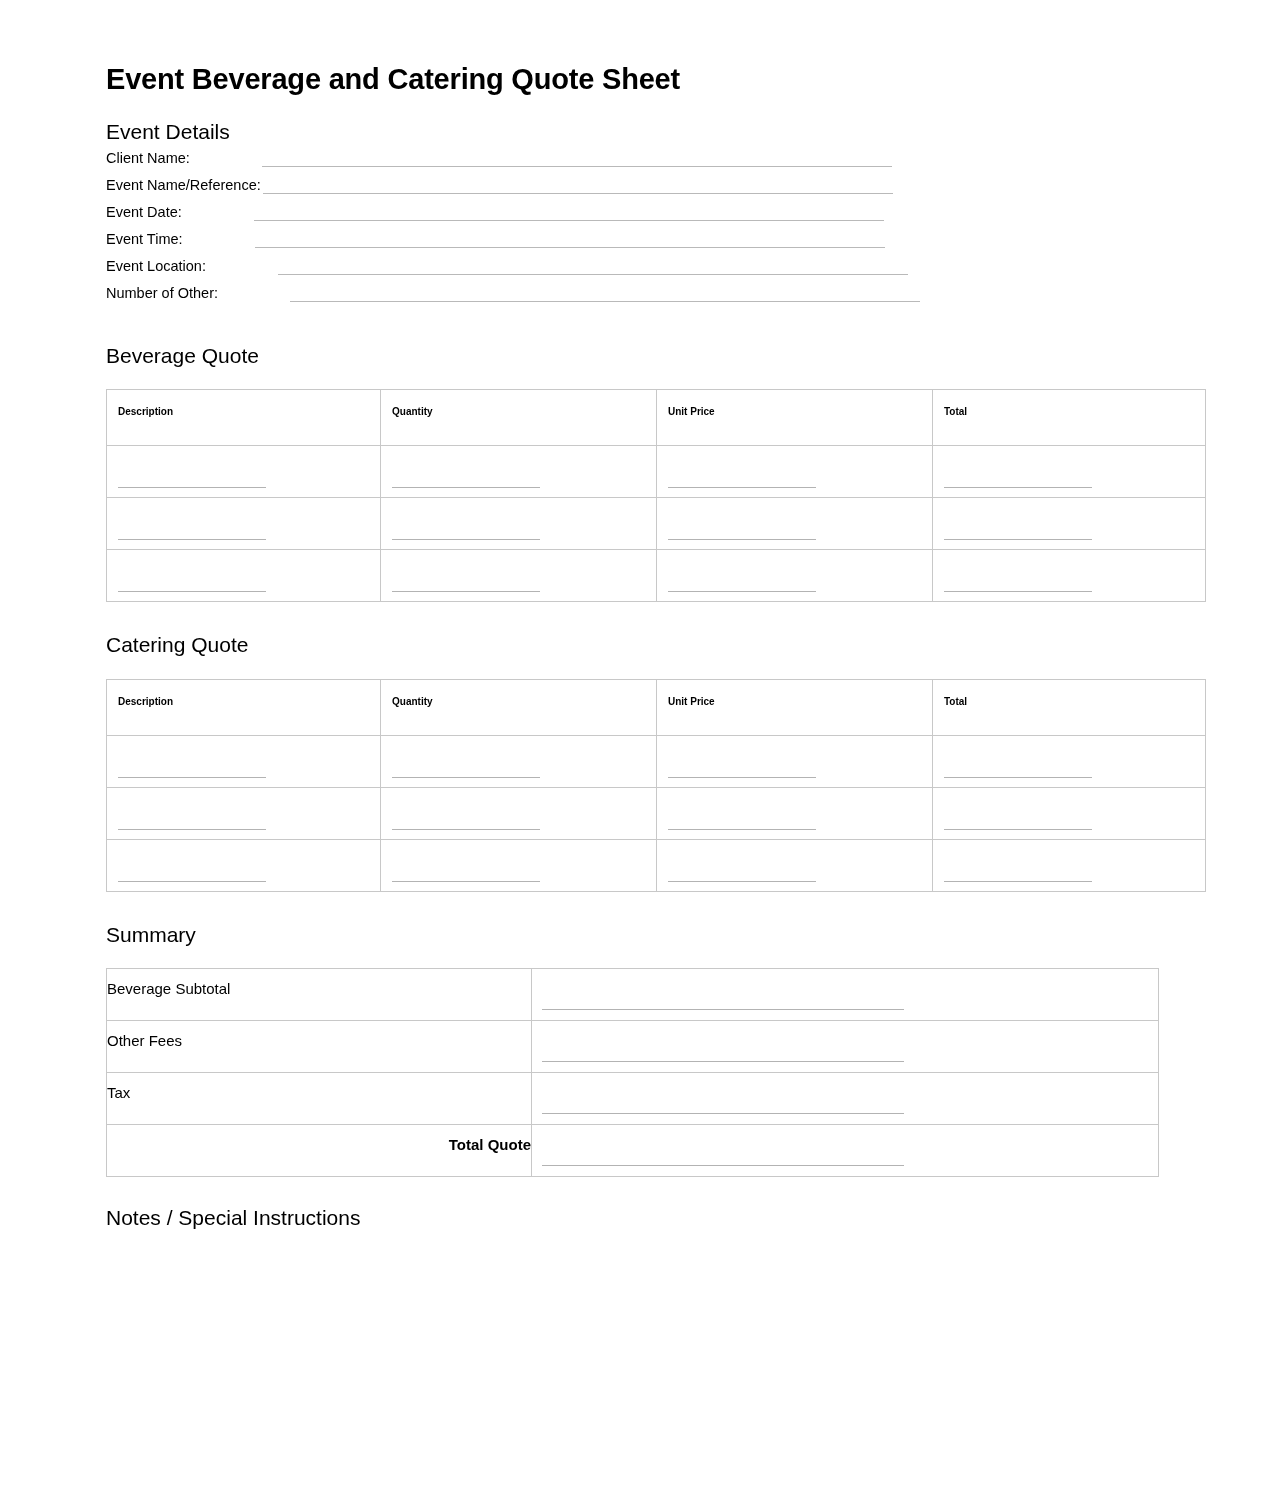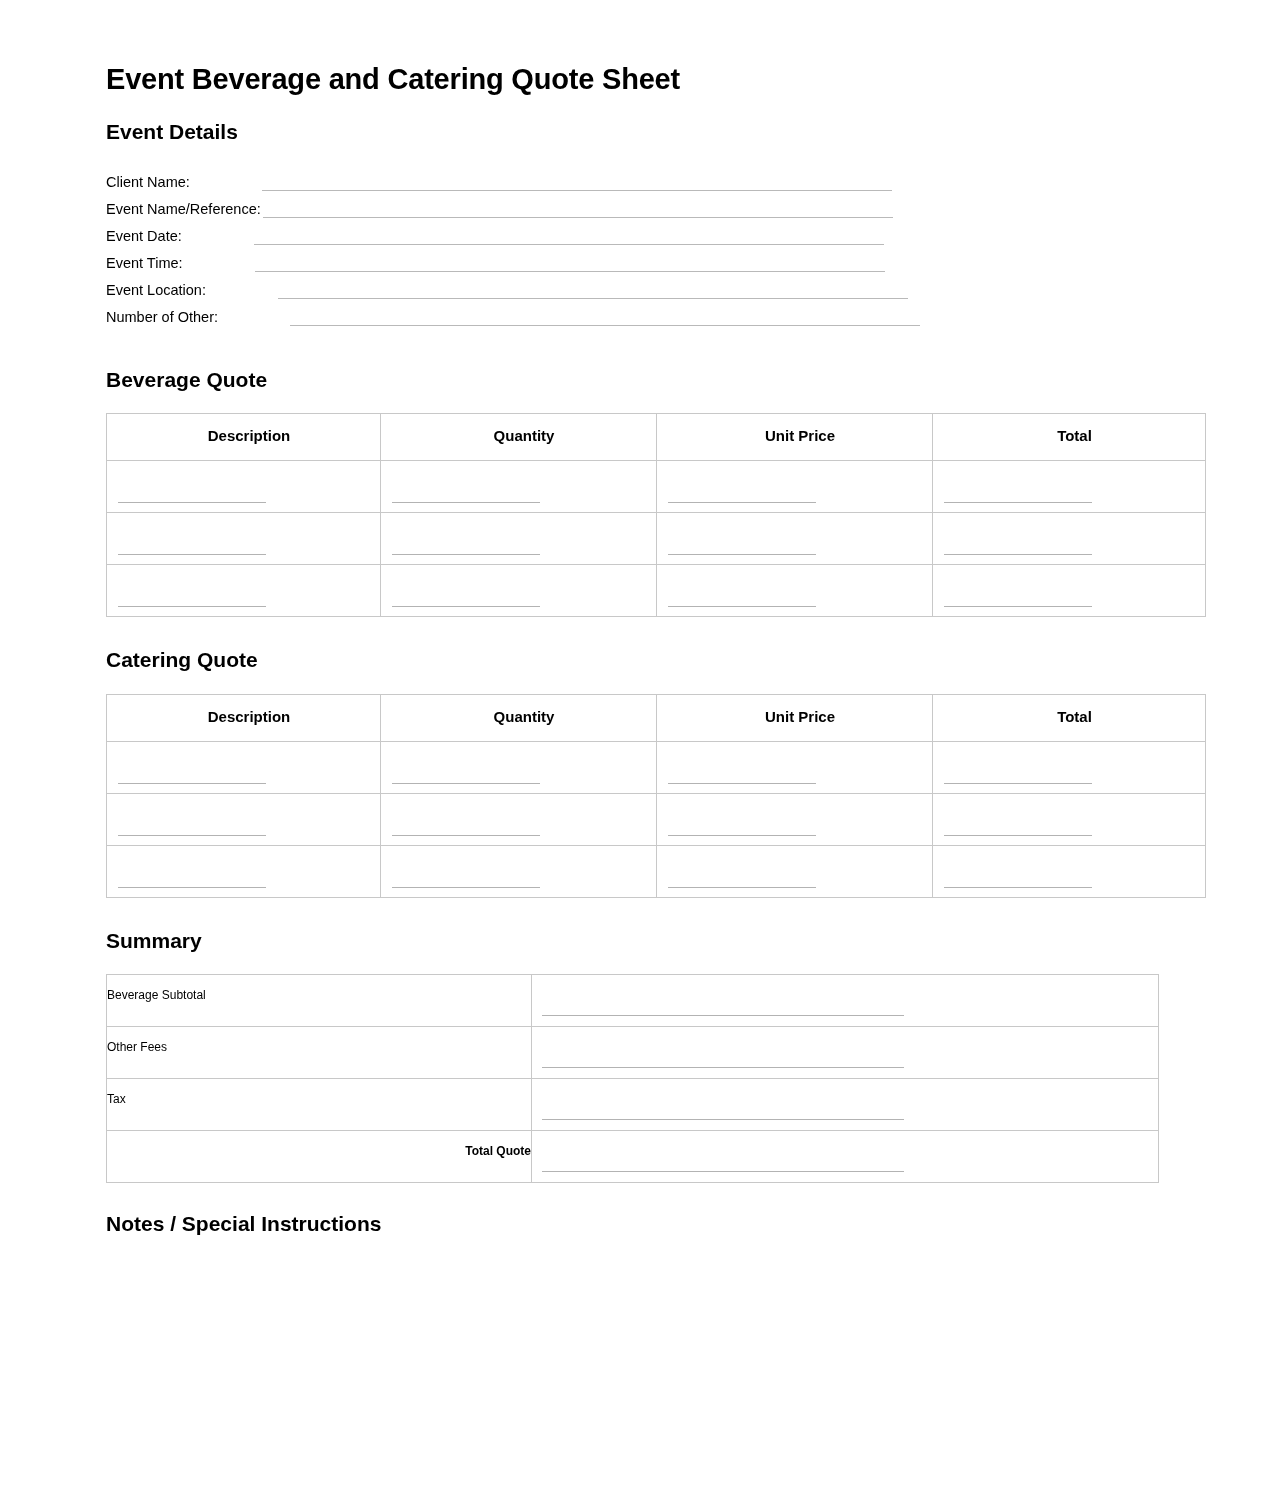--- a/index.html
+++ b/index.html
@@ -28,28 +28,28 @@
   .doc-title {
     font-size: 29px;
     font-weight: bold;
     line-height: 1.2;
     margin: 0 0 0 0;
     letter-spacing: -0.2px;
   }
 
   .section-heading {
     font-size: 21px;
-    font-weight: bold;
+    font-weight: normal;
     line-height: 1.25;
     margin: 0;
   }
 
   
   .form-block {
-    margin-top: 24px;
+    margin-top: 0;
   }
   .form-row {
     font-size: 14.5px;
     line-height: 27px;
     white-space: nowrap;
     height: 27px;
   }
   .form-label {
     display: inline;
   }
@@ -72,26 +72,26 @@
     width: 1051px;
     margin-top: 20px;
   }
   .quote-table th,
   .quote-table td {
     border: 1px solid #c8c8c8;
     vertical-align: top;
     padding: 0;
   }
   .quote-table th {
-    font-size: 15px;
+    font-size: 10px;
     font-weight: bold;
-    text-align: center;
+    text-align: left;
     height: 43px;
     line-height: 43px;
-    padding: 0 0 3px 11px;
+    padding: 0 0 12px 11px;
   }
   .quote-table td {
     height: 51px;
     position: relative;
   }
   .cell-line {
     position: absolute;
     left: 11px;
     bottom: 9px;
     width: 148px;
@@ -112,21 +112,21 @@
   }
   .summary-table td {
     border: 1px solid #c8c8c8;
     vertical-align: top;
     padding: 0;
     height: 51px;
     position: relative;
   }
   .summary-label {
     width: 425px;
-    font-size: 12px;
+    font-size: 15px;
     line-height: 40px;
     padding-left: 11px;
     box-sizing: border-box;
   }
   .summary-label.bold { font-weight: bold; text-align: right; }
   .summary-value { width: 626px; }
   .summary-value .cell-line {
     left: 10px;
     bottom: 10px;
     width: 362px;

